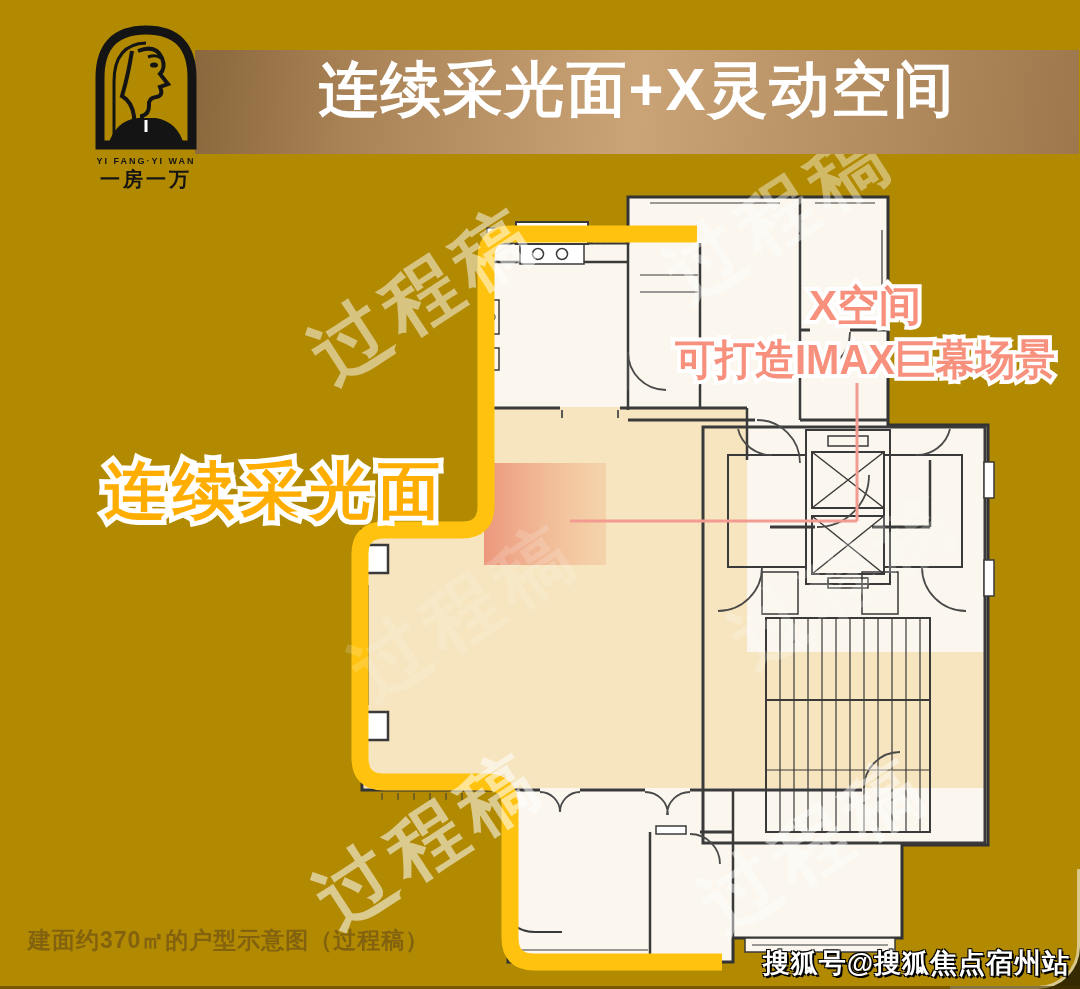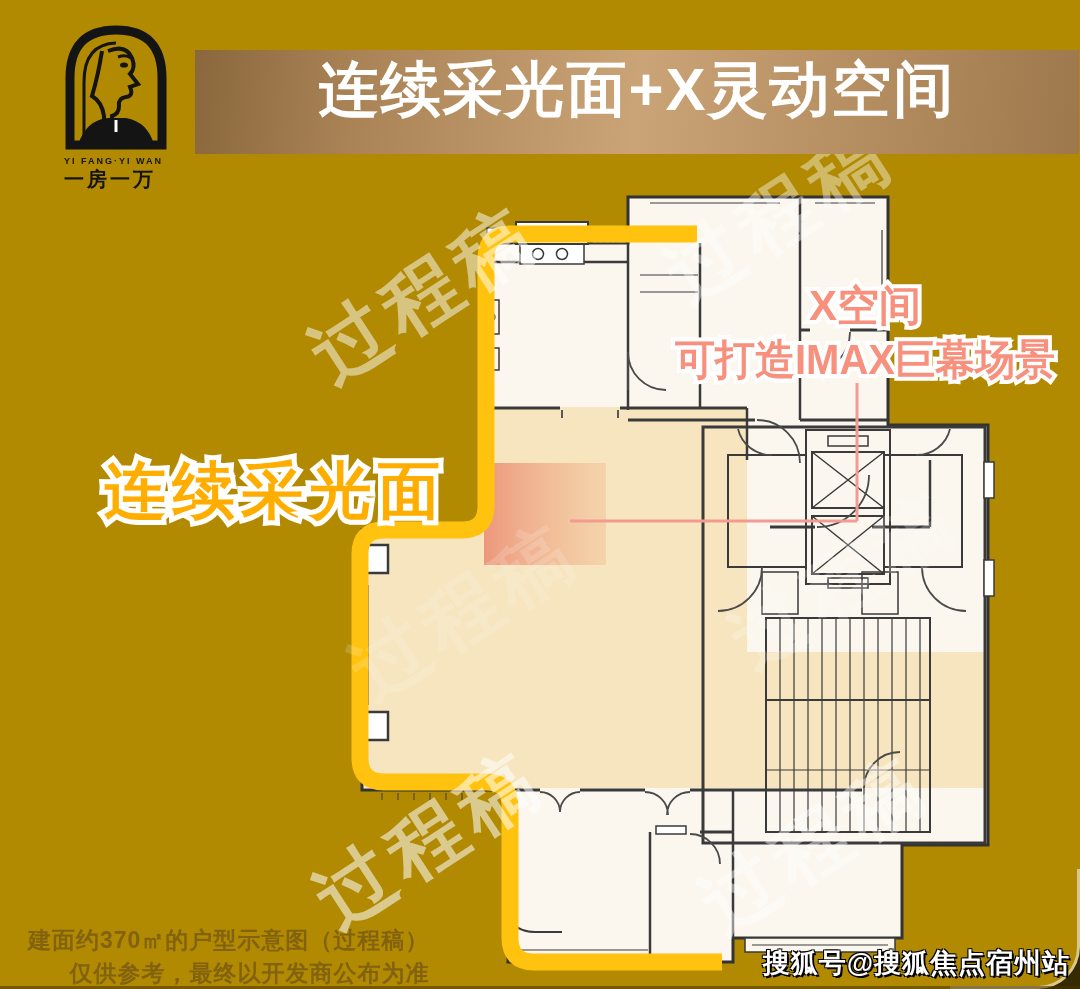--- a/index.html
+++ b/index.html
@@ -7,21 +7,21 @@
   .stage{position:relative;width:1080px;height:989px;background:#B18A02;overflow:hidden;}
   .abs{position:absolute;}
 
   
   .banner{left:195px;top:50px;width:884px;height:104px;z-index:5;
     background:linear-gradient(96deg,#8a673c 0%,#a98356 18%,#caa376 50%,#b08a5c 80%,#9d784c 100%);
     display:flex;justify-content:center;}
   .banner h1{margin:0;color:#ffffff;font-size:60px;font-weight:800;letter-spacing:2px;white-space:nowrap;}
 
   
-  .logo{left:64px;top:24px;width:164px;z-index:5;text-align:left;color:#141414;}
+  .logo{left:64px;top:24px;width:164px;z-index:5;text-align:center;color:#141414;}
   .logo .en{font-size:9px;font-weight:700;letter-spacing:2px;margin-top:2px;}
   .logo .cn{font-size:20px;font-weight:800;letter-spacing:3px;margin-top:0;}
 
   
   .wm{z-index:2;color:#ffffff;font-weight:700;font-size:76px;letter-spacing:8px;white-space:nowrap;
       transform:translate(-50%,-50%) rotate(-33deg);pointer-events:none;}
 
   
   svg text{font-family:"Liberation Sans",sans-serif;}
   .label-svg{z-index:3;overflow:visible;}
@@ -184,21 +184,20 @@
     <text x="200" y="74" text-anchor="middle" font-size="62" font-weight="900" fill="#FFAE00" stroke="#ffffff" stroke-width="10" paint-order="stroke" textLength="336">连续采光面</text>
   </svg>
 
   <svg class="abs label-svg" style="left:640px;top:272px;" width="460" height="120">
     <text x="225" y="48" text-anchor="middle" font-size="42" font-weight="900" fill="#F7907C" stroke="#ffffff" stroke-width="8" paint-order="stroke">X空间</text>
     <text x="225" y="102" text-anchor="middle" font-size="42" font-weight="900" fill="#F7907C" stroke="#ffffff" stroke-width="8" paint-order="stroke" textLength="380" lengthAdjust="spacingAndGlyphs">可打造IMAX巨幕场景</text>
   </svg>
 
   <div class="abs disclaimer">
     <div>建面约370㎡的户型示意图（过程稿）</div>
-    <div>仅供参考，最终以开发商公布为准</div>
   </div>
 
   <div class="abs credit">搜狐号@搜狐焦点宿州站</div>
 
   <div class="abs corner-dark"></div>
   <div class="abs corner-round"></div>
   <div class="abs bottom-strip"></div>
 
 </div>
 

